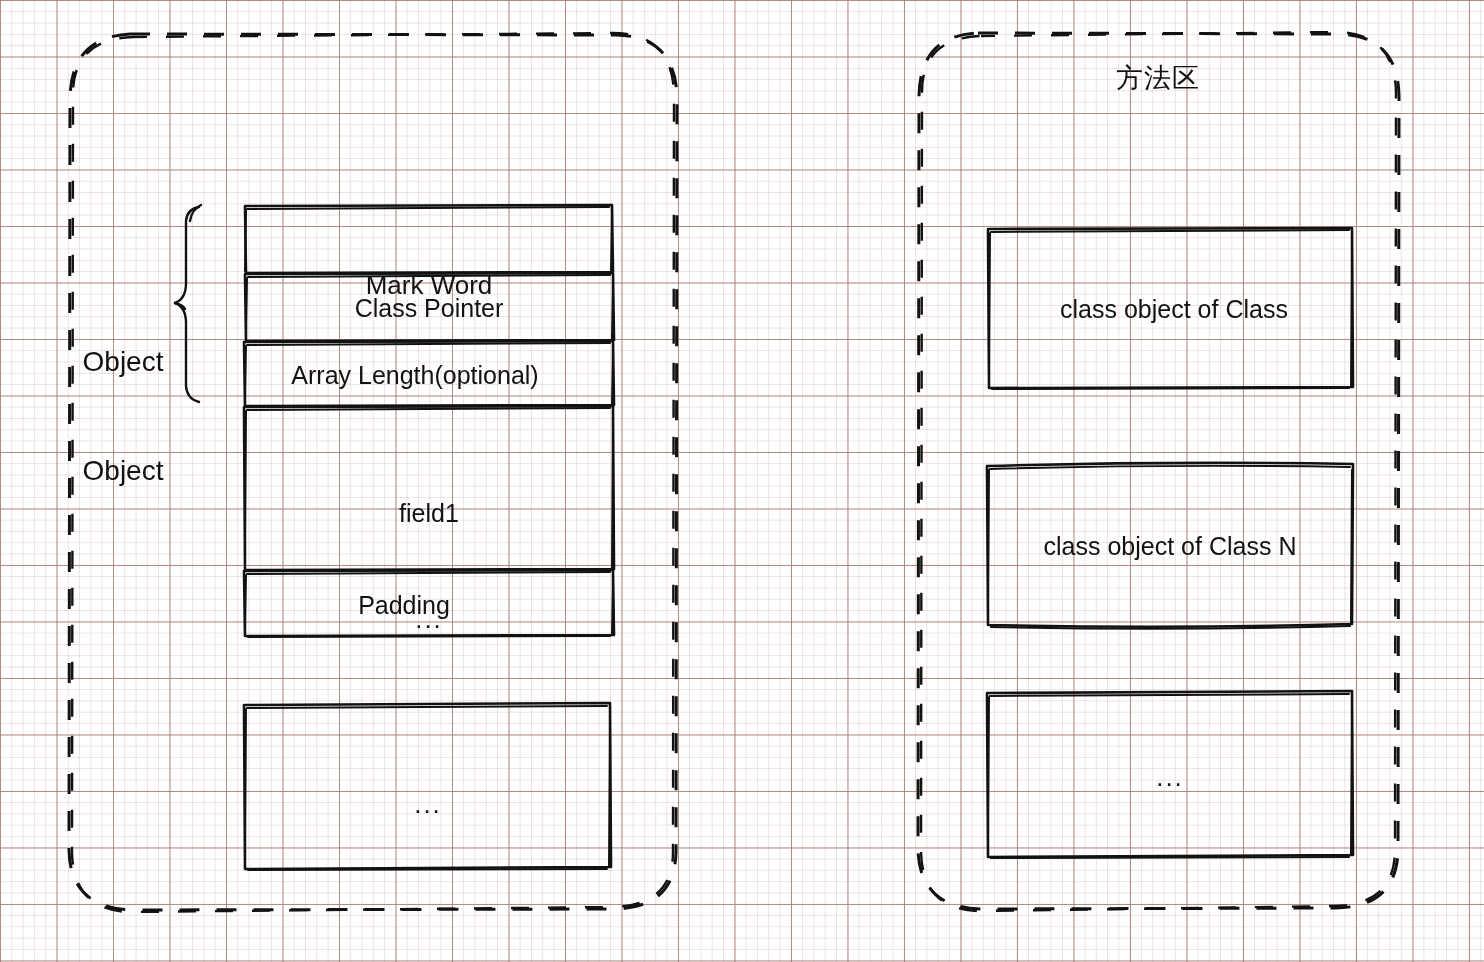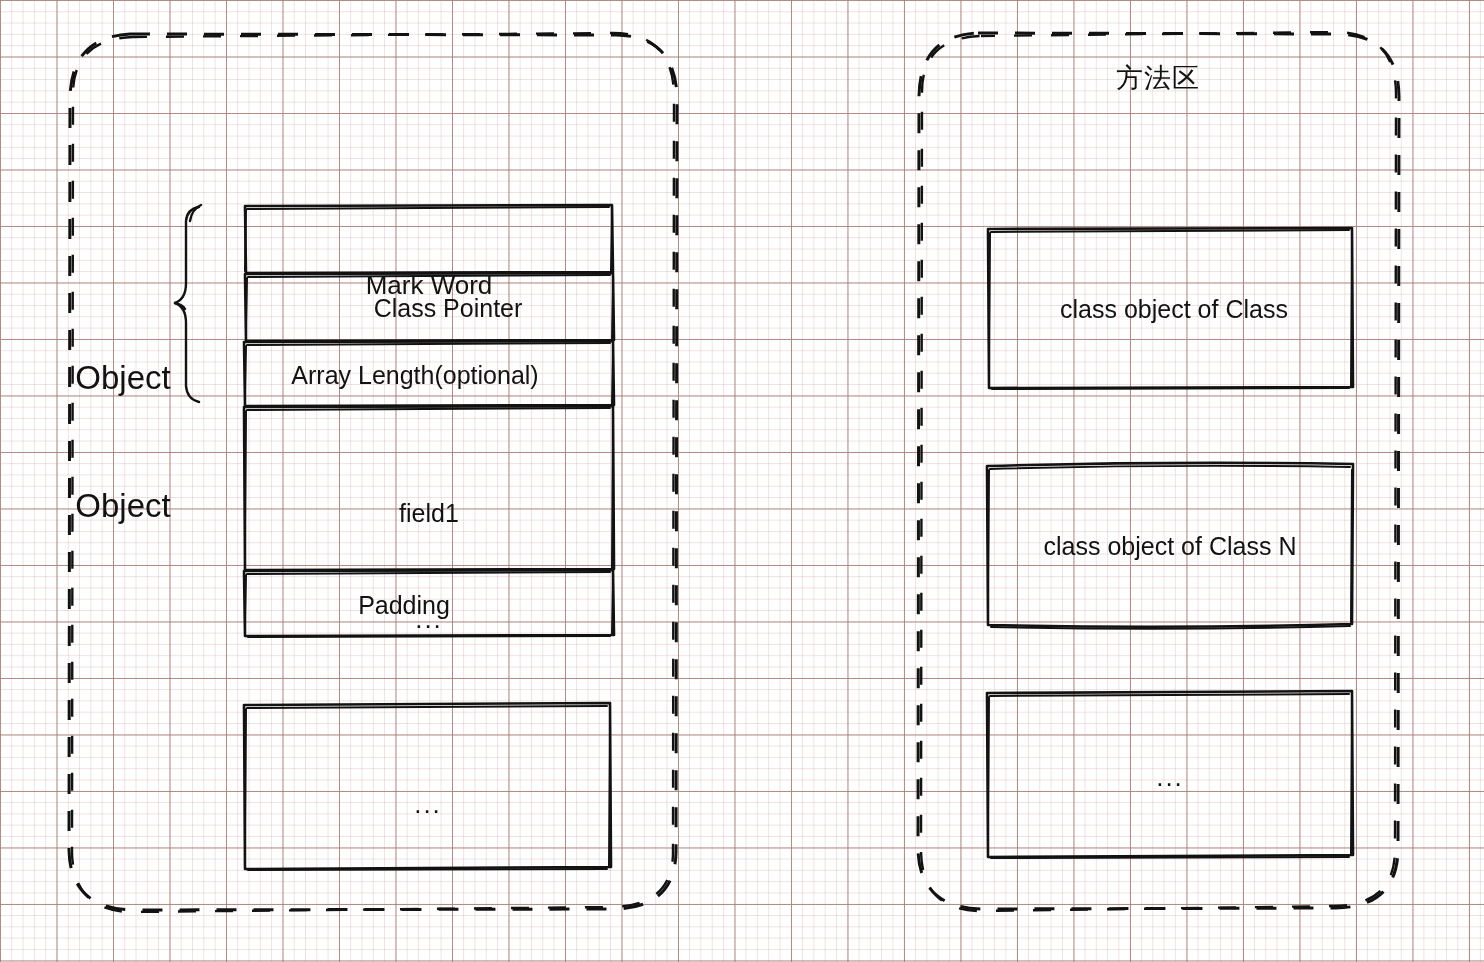--- a/index.html
+++ b/index.html
@@ -44,21 +44,21 @@
     pointer-events: none;
   }
   .region-title {
     font-size: 27px;
     letter-spacing: 1px;
   }
   .box-label {
     font-size: 25px;
   }
   .brace-label {
-    font-size: 33px;
+    font-size: 28px;
     line-height: 1.3;
   }
   .mw { font-size: 26px; }
   .dots { font-size: 26px; letter-spacing: 2px; }
 </style>
 </head>
 <body>
 
 <div id="canvas">
 
@@ -143,21 +143,21 @@
   </svg>
 
 
   <div class="lbl brace-label" style="left:62px; top:271px; width:122px; text-align:center;">
     <div>Object</div>
     <div>Object</div>
   </div>
 
   <div class="lbl mw" style="left:245px; top:224px; width:368px;margin-top:46px;">Mark Word</div>
 
-  <div class="lbl box-label" style="left:245px; top:293px; width:368px;padding-left:19px;">Class Pointer</div>
+  <div class="lbl box-label" style="left:245px; top:293px; width:368px;">Class Pointer</div>
 
   <div class="lbl box-label" style="left:245px; top:360px; width:324px;margin-left:8px;">Array Length(optional)</div>
 
   <div class="lbl box-label" style="left:245px; top:437px; width:368px;">
     <div>field1</div>
     <div class="dots" style="margin-top:14px;">...</div>
   </div>
 
   <div class="lbl box-label" style="left:245px; top:590px; width:318px;">Padding</div>
 

